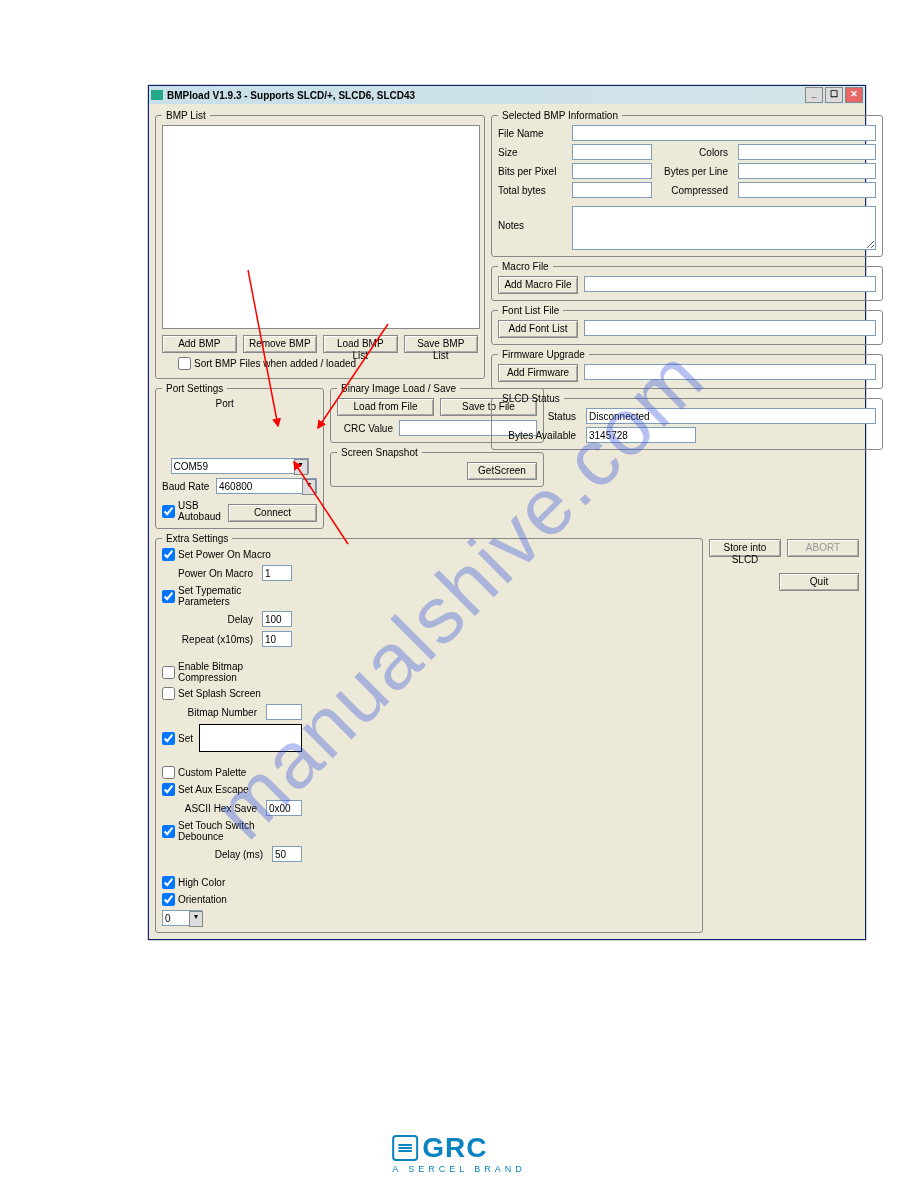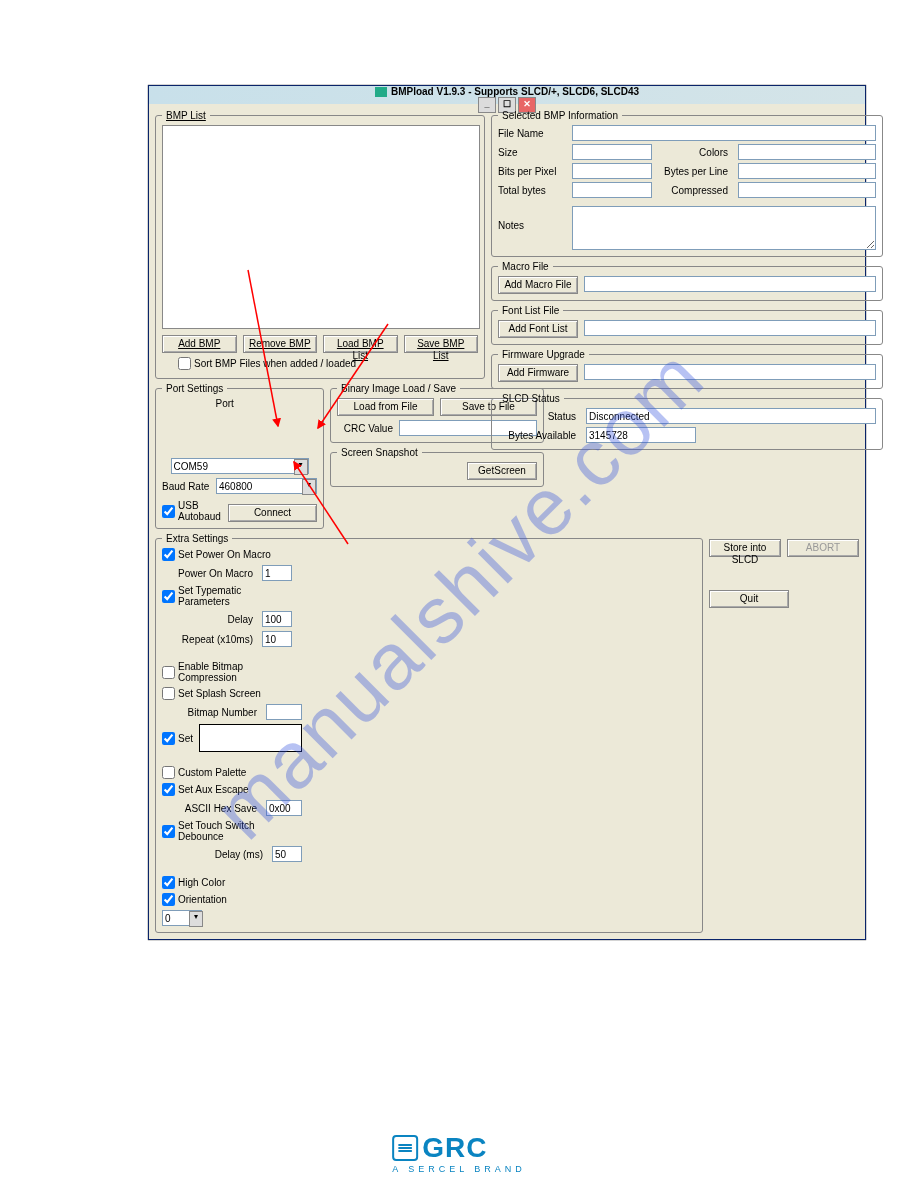--- a/index.html
+++ b/index.html
@@ -41,21 +41,20 @@
   .titlebar {
     background: linear-gradient(to right, #c8e0ea, #d4e4e8);
     height: 18px;
     display: flex;
     align-items: center;
     padding: 0 2px;
     font-size: 10px;
     font-weight: bold;
     color: #000;
     justify-content: space-between;
-    flex-direction: column;
   }
   .titlebar .title { display: flex; align-items: center; gap: 4px; }
   .titlebar .icon { width: 12px; height: 10px; background: #2a8; }
   .titlebar .ctrls { display: flex; gap: 2px; }
   .titlebar .ctrl {
     width: 16px; height: 14px;
     background: #dcdcdc;
     border: 1px solid #888;
     font-size: 9px;
     text-align: center;
@@ -167,21 +166,21 @@
         <div class="ctrl">_</div>
         <div class="ctrl">☐</div>
         <div class="ctrl close">✕</div>
       </div>
     </div>
 
     <div class="content">
       <div class="row">
 
         <div class="col" style="width: 330px;">
-          <fieldset style="position:relative;text-decoration:underline;">
+          <fieldset style="position:relative;">
             <legend>BMP List</legend>
             <div class="bmplist">
               
             </div>
             <div class="row" style="margin-top:6px;">
               <div class="btn" style="flex:1">Add BMP</div>
               <div class="btn" style="flex:1">Remove BMP</div>
               <div class="btn" style="flex:1">Load BMP List</div>
               <div class="btn" style="flex:1">Save BMP List</div>
             </div>
@@ -397,21 +396,21 @@
                 <span style="position:absolute;left:27px;top:1px;width:12px;height:14px;background:#ddd;border:1px solid #888;font-size:8px;text-align:center;">▾</span>
               </div>
             </div>
           </div>
         </fieldset>
         <div class="col" style="width:150px; gap:6px; padding-top: 6px;">
           <div class="row">
             <div class="btn" style="flex:1">Store into SLCD</div>
             <div class="btn disabled" style="flex:1">ABORT</div>
           </div>
-          <div class="row" style="justify-content:flex-start; margin-top:27px;">
+          <div class="row" style="justify-content:flex-end; margin-top:10px;">
             <div class="btn" style="width:80px">Quit</div>
           </div>
         </div>
       </div>
     </div>
   </div>
 
   <div class="annot-box" style="top:194px; left:178px; width:140px; height:74px;"></div>
   <div class="annot-box" style="top:256px; left:333px; width:108px; height:66px;"></div>
 

